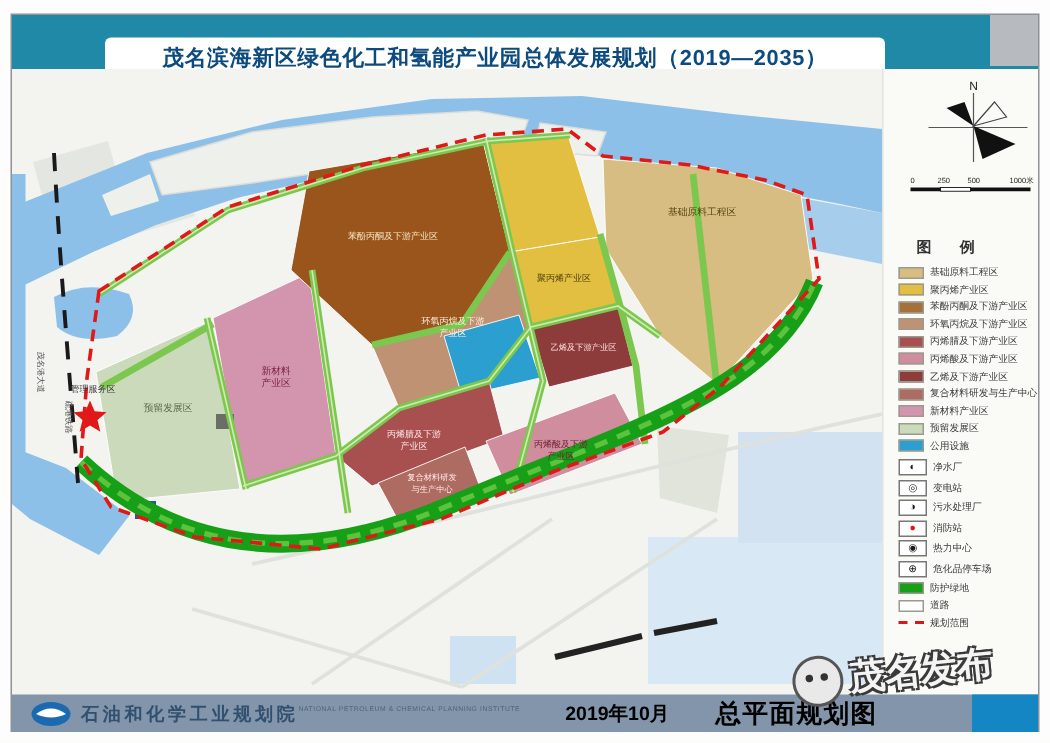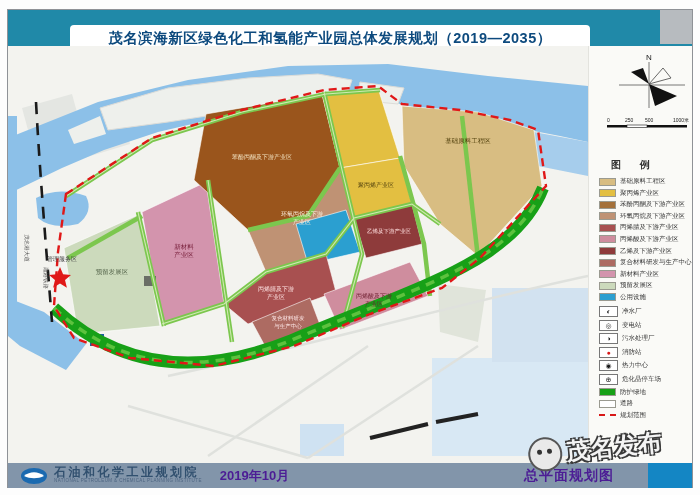--- a/index.html
+++ b/index.html
@@ -15,26 +15,26 @@
   #legendpanel{position:absolute;left:580px;top:36px;width:104px;height:417px;background:#fafaf7;border-left:1px solid #e3e3de;box-sizing:border-box;padding:4px 0 0 8px;}
   .lg-title{font-size:10px;font-weight:bold;color:#333;letter-spacing:8px;margin:24px 0 5px 14px;}
   .lg-row{display:flex;align-items:center;margin:0 0 2.6px 2px;}
   .lg-sw{width:17px;height:8px;border:1px solid #9a9a90;margin-right:4px;flex:0 0 auto;box-sizing:border-box;}
   .lg-box{width:17px;height:9px;border:1px solid #777;margin-right:4px;flex:0 0 auto;background:#fff;display:flex;align-items:center;justify-content:center;font-size:7px;line-height:1;}
   .lg-dash{width:17px;height:0;border-top:2px dashed #d81818;margin-right:4px;flex:0 0 auto;}
   .lg-label{font-size:6.5px;color:#3a3a3a;white-space:nowrap;}
   #northsvg,#scalesvg{display:block;margin-left:6px;}
   
   #footer{position:absolute;left:0;top:453px;width:684px;height:25px;background:#8295aa;display:flex;align-items:center;padding-left:12px;box-sizing:border-box;}
-  #footer .namecol{display:flex;flex-direction:column;justify-content:center;margin-left:6px;}
+  #footer .namecol{display:flex;flex-direction:row;justify-content:center;margin-left:6px;}
   #inst-name{font-size:12px;font-weight:bold;color:#31506f;letter-spacing:2.5px;line-height:1;}
   #inst-en{font-size:4.5px;color:#4d6480;letter-spacing:.4px;line-height:1.4;}
-  #footer-date{font-size:13px;font-weight:bold;color:#4c1d95;margin-left:18px;}
+  #footer-date{font-size:13px;font-weight:bold;color:#000000;margin-left:30px;}
   #footer-spacer{flex:1;}
-  #drawing-title{font-size:14px;font-weight:bold;color:#4c1d95;margin-right:78px;letter-spacing:1px;}
+  #drawing-title{font-size:17px;font-weight:bold;color:#000000;margin-right:107px;letter-spacing:1px;}
   #pagebox{position:absolute;right:0px;top:453px;width:44px;height:25px;background:#1486c4;}
   
   #watermark{position:absolute;left:528px;top:432px;display:flex;align-items:center;transform:rotate(-6deg);z-index:30;}
   #wm-icon{width:30px;height:30px;border-radius:50%;background:#e9e9e9;border:2px solid #555;position:relative;flex:0 0 auto;}
   #wm-icon i{position:absolute;width:5px;height:5px;border-radius:50%;background:#333;top:10px;}
   #wm-icon i.l{left:7px}#wm-icon i.r{left:17px}
   #wm-text{font-size:24px;font-weight:bold;color:#f4f4f4;margin-left:4px;white-space:nowrap;
     text-shadow:-1.5px -1.5px 0 #3a3a3a,1.5px -1.5px 0 #3a3a3a,-1.5px 1.5px 0 #3a3a3a,1.5px 1.5px 0 #3a3a3a;}
 </style>
 </head>

